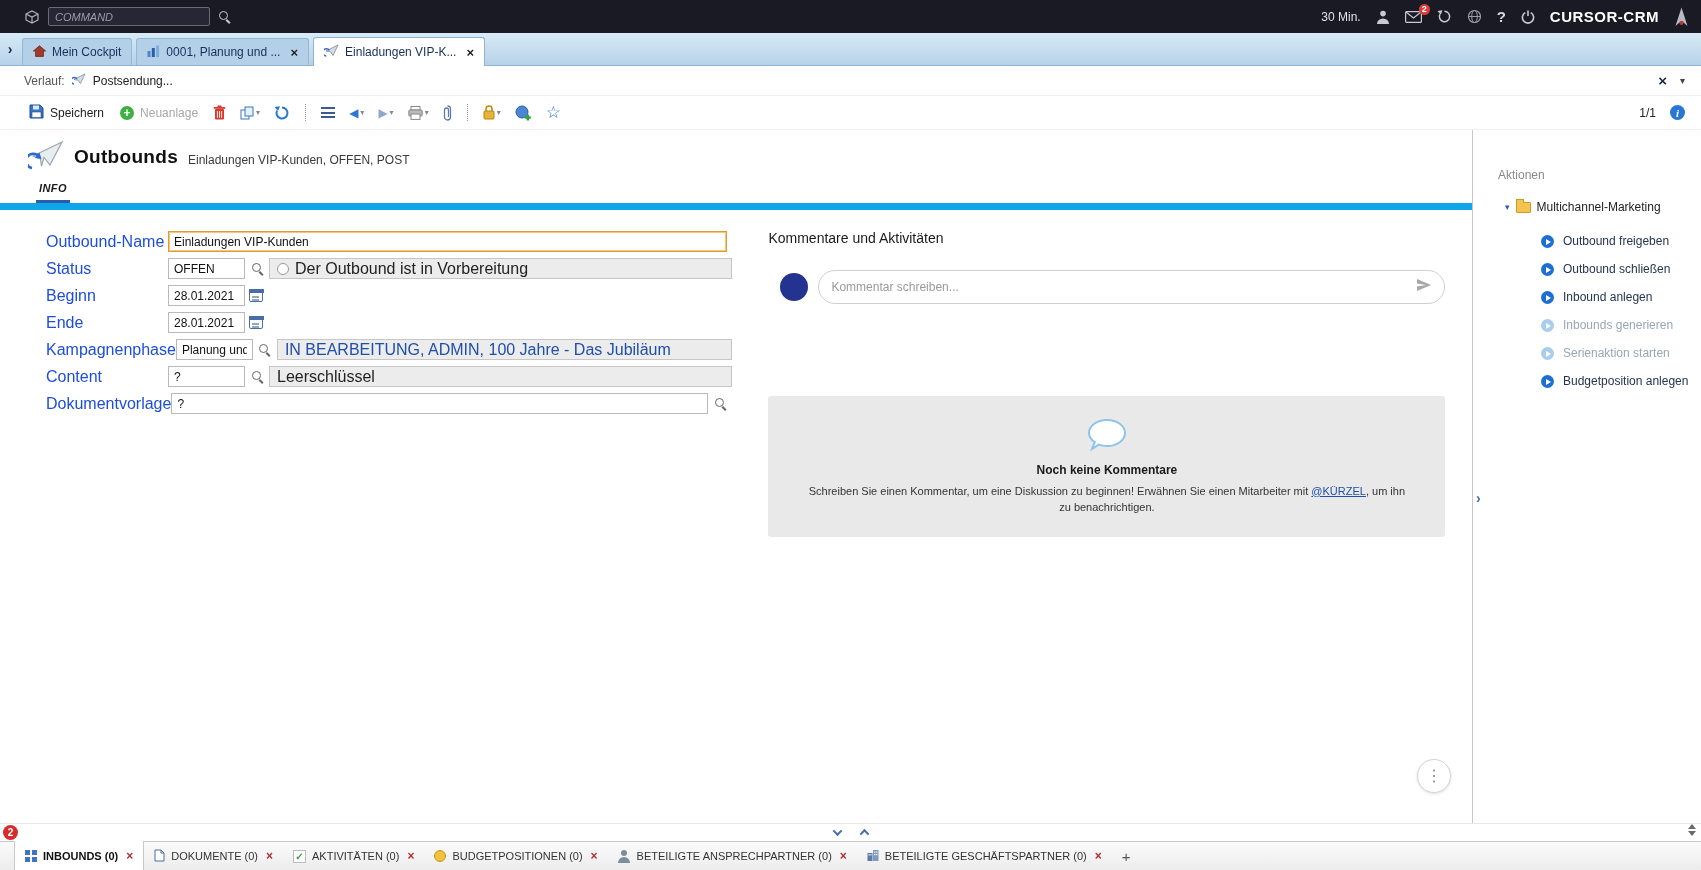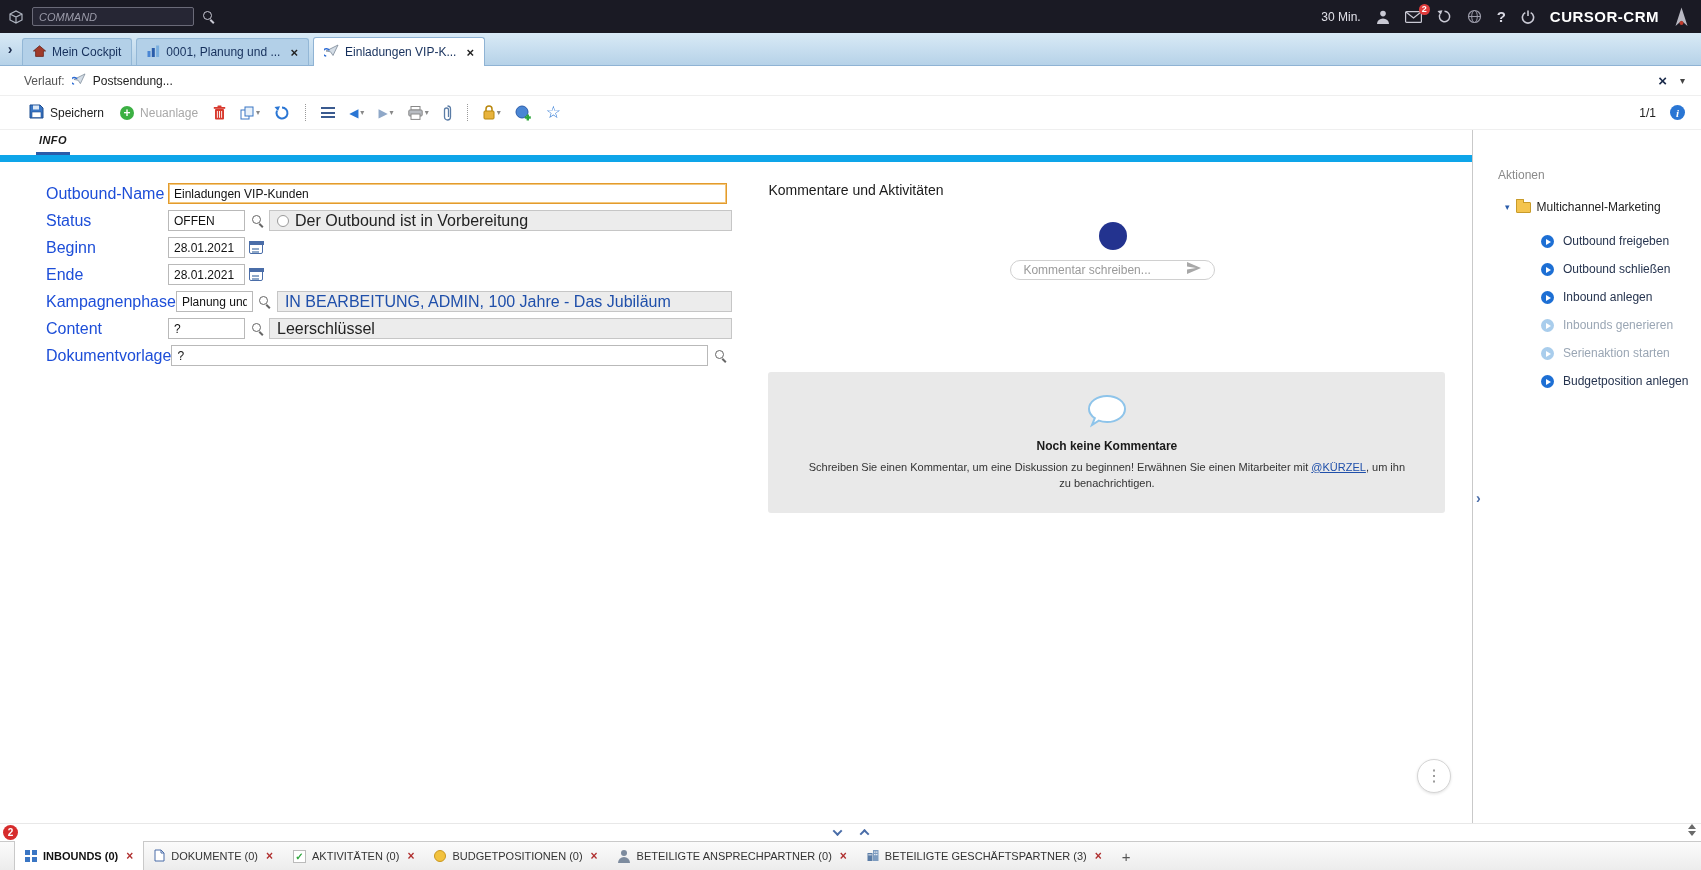--- a/index.html
+++ b/index.html
@@ -2,21 +2,21 @@
 <html><head>
 <meta charset="utf-8">
 <style>
   * { margin:0; padding:0; box-sizing:border-box; }
   html,body { width:1701px; height:870px; overflow:hidden; background:#fff;
               font-family:"Liberation Sans", sans-serif; }
   .app { position:relative; width:1701px; height:870px; display:flex; flex-direction:column; }
 
   
   .topbar { flex:0 0 33px; background:#1a1a24; display:flex; align-items:center;
-            padding:0 12px 0 8px; color:#c9c9d4; }
+            padding:0 12px 0 24px; color:#c9c9d4; }
   .tb-left { display:flex; align-items:center; gap:8px; }
   .command-input { width:162px; height:19px; background:#262634; border:1px solid #6a6a78;
                    border-radius:2px; color:#9a9aa8; font-style:italic; font-size:11px;
                    padding:0 6px; outline:none; font-family:inherit; }
   .command-input::placeholder { color:#9a9aa8; }
   .tb-right { margin-left:auto; display:flex; align-items:center; gap:15px; }
   .session { font-size:12px; color:#e0e0e8; }
   .brand { font-size:15px; font-weight:bold; color:#fff; letter-spacing:.5px; }
   .tb-ico { background:none; border:none; cursor:pointer; display:inline-flex;
             align-items:center; color:#c9c9d4; padding:0; position:relative; }
@@ -114,21 +114,21 @@
   .cal-ic { width:14px; height:13px; border:1.5px solid #4a6da8; border-radius:2px;
             position:relative; display:inline-block; background:#fff; }
   .cal-ic::before { content:""; position:absolute; left:-1.5px; right:-1.5px; top:-1.5px;
                     height:4px; background:#4a6da8; }
   .cal-ic::after { content:""; position:absolute; left:2px; top:6px; width:7px; height:1.5px;
                    background:#8fa8c8; box-shadow:0 3px 0 #8fa8c8; }
 
   
   .comments-col { flex:1; max-width:677px; min-width:0; }
   .comments-title { font-size:14px; font-weight:normal; color:#1a1a1a; }
-  .comment-input-row { display:flex; align-items:center; gap:10px; margin-top:24px; padding-left:12px;flex-direction:column; }
+  .comment-input-row { display:flex; align-items:center; gap:10px; margin-top:24px; padding-left:12px; }
   .avatar { flex:0 0 28px; width:28px; height:28px; border-radius:50%; background:#23338f; }
   .comment-input-wrap { flex:1; height:34px; border:1px solid #d0d0d0; border-radius:17px;
                         display:flex; align-items:center; padding:0 12px; gap:8px; background:#fff; }
   .comment-input-wrap input { flex:1; border:none; outline:none; font-size:12px;
                               font-family:inherit; color:#333; }
   .comment-input-wrap input::placeholder { color:#9a9a9a; }
   .empty-state { margin-top:92px; height:141px; background:#e9e9e9; border-radius:3px;
                  display:flex; flex-direction:column; align-items:center; justify-content:center;
                  gap:7px; padding:0 30px; }
   .empty-title { font-size:12px; font-weight:bold; color:#1a1a1a; }
@@ -405,20 +405,31 @@
         <span class="star-glyph">☆</span>
       </button>
       <span class="tb-spacer"></span>
       <span class="page-ind">1/1</span>
       <span class="info-ic"></span>
     </div>
 
     <div class="body-row">
       <div class="content-col">
 
+        <div class="entity-header">
+          <span>
+            <svg width="36" height="30" viewBox="0 0 36 30">
+                <path d="M5 16 L34 2 L22 25 L16 17.5 L13.5 26 L12.4 18.4 Z" fill="#e8edf2" stroke="#9aa4ae" stroke-width="1.2"></path>
+                <path d="M4 28 a7.2 7.2 0 1 1 7 -11.5" fill="none" stroke="#2a6ad4" stroke-width="2.6"></path>
+                <path d="M11.5 12.5 L13.5 19 L6.8 18 Z" fill="#2a6ad4"></path>
+              </svg>
+          </span>
+          <span class="entity-title">Outbounds</span>
+          <span class="entity-sub">Einladungen VIP-Kunden, OFFEN, POST</span>
+        </div>
 
         <div class="page-tabs">
           <span class="ptab">INFO</span>
         </div>
 
         <div class="work-area">
 
           <div class="form-col">
 
             <div class="frow">
@@ -603,19 +614,19 @@
             <g fill="#fff">
               <rect x="1.5" y="5.2" width="1.2" height="1.2"></rect>
               <rect x="3.3" y="5.2" width="1.2" height="1.2"></rect>
               <rect x="7.2" y="2.5" width="1.2" height="1.2"></rect>
               <rect x="9.2" y="2.5" width="1.2" height="1.2"></rect>
               <rect x="7.2" y="5" width="1.2" height="1.2"></rect>
               <rect x="9.2" y="5" width="1.2" height="1.2"></rect>
             </g>
           </svg>
       </span>
-      <span>BETEILIGTE GESCHÄFTSPARTNER (3)</span>
+      <span>BETEILIGTE GESCHÄFTSPARTNER (0)</span>
       <span class="btab-close">×</span>
     </div>
     <button class="btab-add">+</button>
   </div>
 
 </div>
 
 </body></html>

